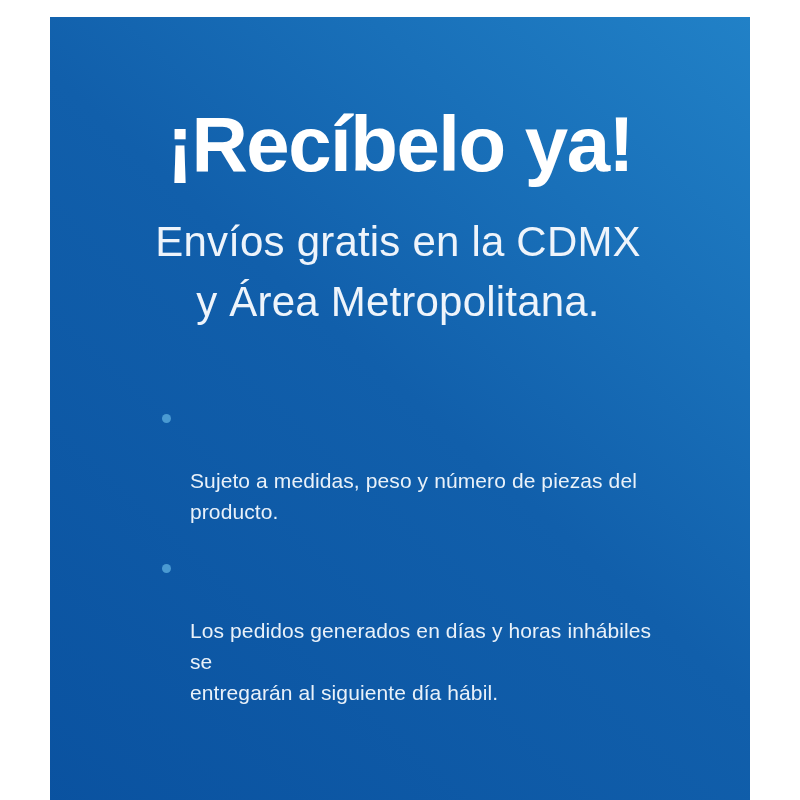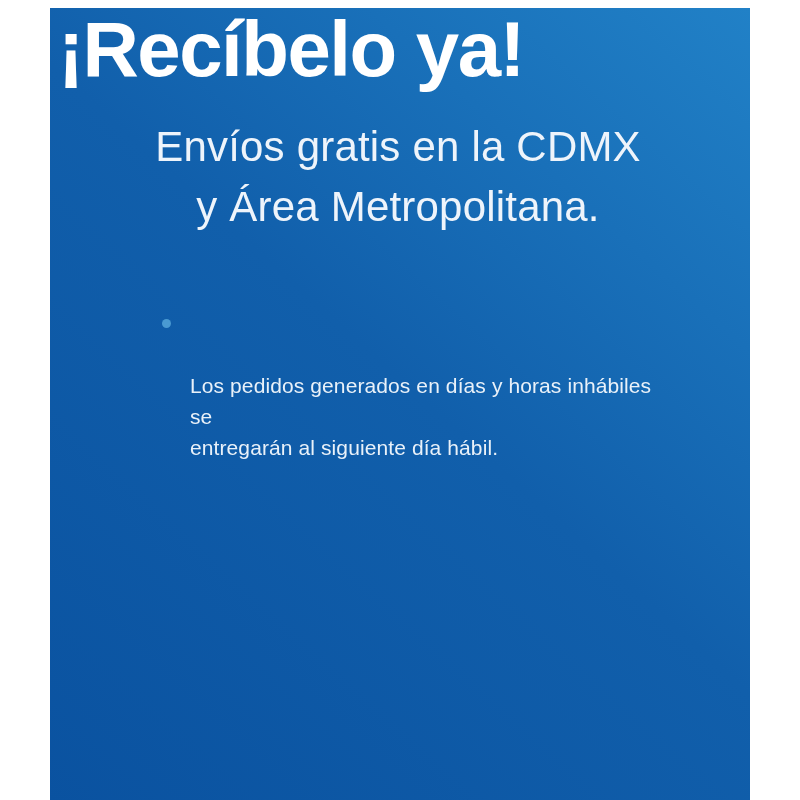--- a/index.html
+++ b/index.html
@@ -22,21 +22,23 @@
     overflow:hidden;
   }
   .banner{
     width:700px;
     height:800px;
     margin:0 auto;
     background:linear-gradient(222deg, var(--grad-light) 0%, var(--grad-mid) 48%, var(--grad-dark) 100%);
     box-sizing:border-box;
   }
   .title{
-    margin:8px;
+    margin:17px;
+    padding-top:86px;
+    text-align:center;
     font-size:78px;
     font-weight:900;
     letter-spacing:-1.5px;
     line-height:1.06;
     color:var(--title-color);
   }
   .subtitle{
     margin:26px 4px 0 0;
     text-align:center;
     font-size:42px;
@@ -77,18 +79,23 @@
 
 <div class="banner">
   <h1 class="title">¡Recíbelo ya!</h1>
 
   <h2 class="subtitle">Envíos gratis en la CDMX
 y Área Metropolitana.</h2>
 
   <ul class="benefits">
     <li>
       <span class="dot"></span>
+      <span>Sujeto a medidas, peso y número de piezas del
+producto.</span>
+    </li>
+    <li>
+      <span class="dot"></span>
       <span>Los pedidos generados en días y horas inhábiles se
 entregarán al siguiente día hábil.</span>
     </li>
 
   </ul>
 </div>
 
 </body></html>

